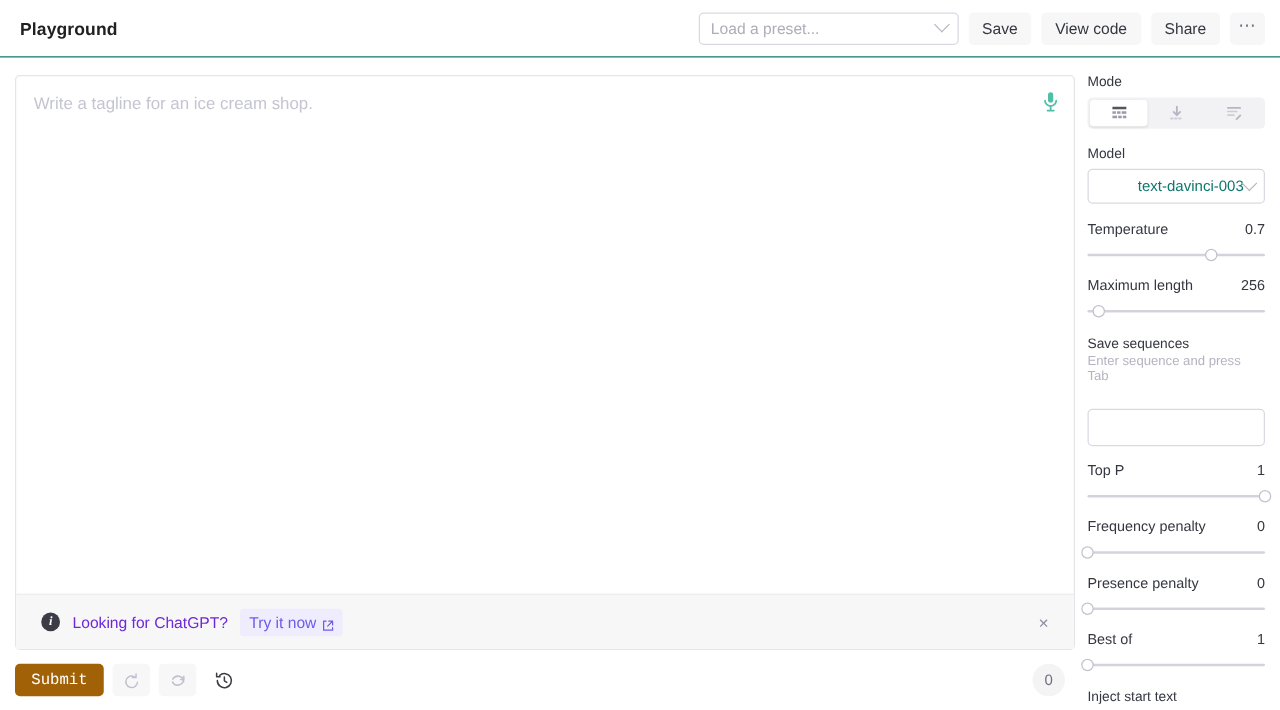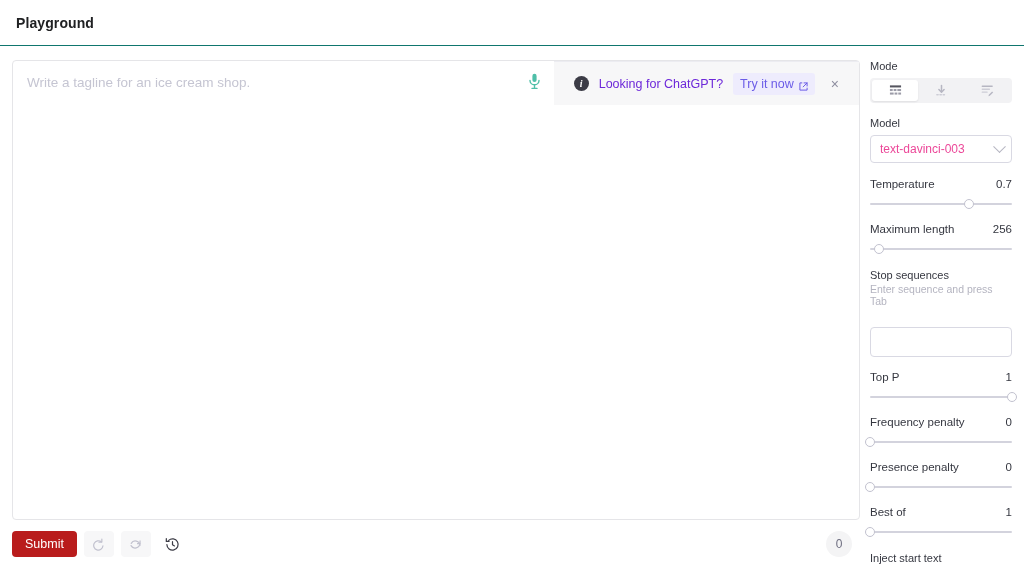--- a/index.html
+++ b/index.html
@@ -50,20 +50,21 @@
   
   .body { display: flex; height: 522px; }
   .left { width: 860px; padding: 14px 0 0 12px; display: flex; flex-direction: column; }
 
   
   .editor-panel {
     border: 1px solid #e5e5e8;
     border-radius: 4px;
     flex: 1;
     display: flex;
+    flex-direction: column;
     background: #fff;
     min-height: 0;
   }
   .editor-area {
     flex: 1;
     position: relative;
     padding: 12px 14px;
     min-height: 0;
   }
   .placeholder {
@@ -111,23 +112,23 @@
   }
 
   
   .toolbar {
     height: 48px;
     display: flex; align-items: center;
     gap: 7px;
     padding-right: 0;
   }
   .submit-btn {
-    background: #b91c1c; color: #fff;
+    background: #a16207; color: #fff;
     border: none; border-radius: 4px;
-    font-size: 12.5px; font-family: Liberation Sans, sans-serif;
+    font-size: 12.5px; font-family: Liberation Mono, monospace;
     height: 26px; padding: 0 13px;
     cursor: pointer;
   }
   .icon-btn {
     width: 30px; height: 26px;
     background: #f7f7f8;
     border: none; border-radius: 4px;
     display: flex; align-items: center; justify-content: center;
     cursor: pointer;
   }
@@ -176,21 +177,21 @@
   .model-select {
     height: 28px;
     border: 1px solid #d9d9e3;
     border-radius: 4px;
     display: flex; align-items: center;
     padding: 0 7px 0 9px;
     margin-bottom: 15px;
     cursor: pointer;
     background: #fff;
   }
-  .model-value { font-size: 12px; color: #ec4899; flex: 1; }
+  .model-value { font-size: 12px; color: #0f766e; flex: 1; text-align: right; }
 
   .param { margin-bottom: 13px; }
   .param-head {
     display: flex; justify-content: space-between; align-items: baseline;
     margin-bottom: 8px;
   }
   .param-name { font-size: 11.5px; color: #353740; }
   .param-val { font-size: 11.5px; color: #353740; }
 
   .slider {
@@ -227,20 +228,30 @@
     display: flex; align-items: center; justify-content: center;
     cursor: pointer;
   }
 </style>
 </head>
 <body>
 
 <div class="header">
   <div class="app-title">Playground</div>
 
+  <div class="header-right">
+    <div class="preset-select">
+      <span class="preset-placeholder">Load a preset...</span>
+      <span class="chev"></span>
+    </div>
+    <button class="hbtn">Save</button>
+    <button class="hbtn">View code</button>
+    <button class="hbtn">Share</button>
+    <button class="hbtn dots">⋯</button>
+  </div>
 </div>
 
 <div class="body">
 
   <div class="left">
     <div class="editor-panel">
 
       <div class="editor-area">
         <div class="placeholder">Write a tagline for an ice cream shop.</div>
         <div class="mic-btn">
@@ -353,21 +364,21 @@
         <span class="param-name">Maximum length</span>
         <span class="param-val">256</span>
       </div>
       <div class="slider">
         <div class="slider-track"></div>
         <div class="slider-thumb" id="thumb1" style="left: 6%;"></div>
       </div>
     </div>
 
     <div style="margin-top:14px;">
-      <div class="field-label">Stop sequences</div>
+      <div class="field-label">Save sequences</div>
       <div class="field-sub">Enter sequence and press Tab</div>
       <div class="text-input">
         <span style="font-size:12px;color:#353740;"></span>
       </div>
     </div>
 
     <div class="param">
       <div class="param-head">
         <span class="param-name">Top P</span>
         <span class="param-val">1</span>

